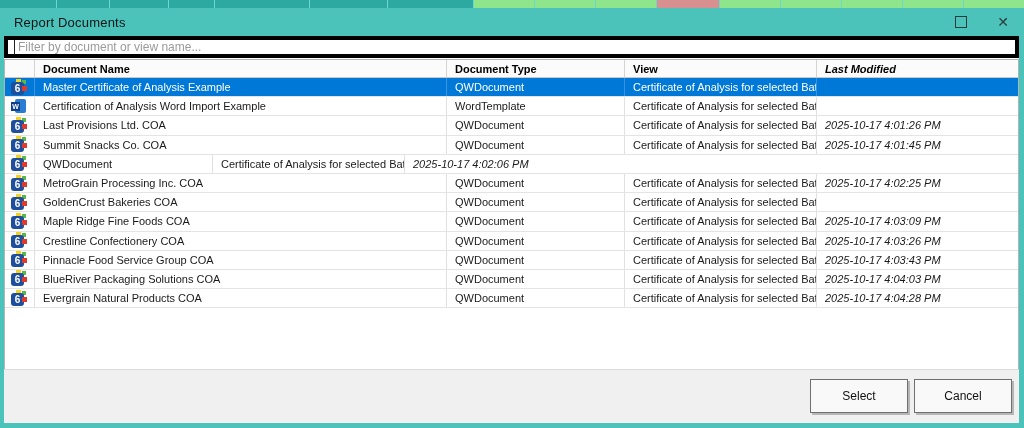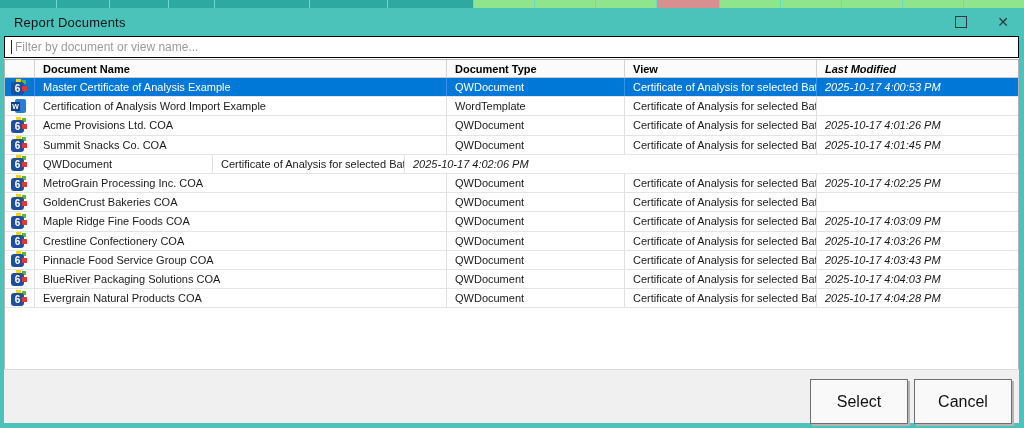--- a/index.html
+++ b/index.html
@@ -34,21 +34,21 @@
     background:transparent;
   }
   .close-glyph{font-size:14px;color:#2e3b3d;line-height:14px;}
   
   .client{
     position:absolute;left:4px;top:36px;width:1015px;bottom:5px;
     background:#ffffff;
   }
   .filter{
     position:absolute;left:0;top:0;width:100%;height:22px;
-    box-sizing:border-box;border:1px solid #000000;background:#fff;
+    box-sizing:border-box;border:4px solid #000000;background:#fff;
     display:flex;align-items:center;padding-left:6px;text-align:center;
   }
   .filter .caret{width:1px;height:14px;background:#222;margin-right:3px;}
   .filter .placeholder{color:#9b9b9b;font-size:12px;}
   
   .grid{
     position:absolute;left:0;top:23px;width:100%;bottom:54px;
     box-sizing:border-box;border:1px solid #b3b3b3;border-bottom:none;
     background:#fff;overflow:hidden;
   }
@@ -96,23 +96,23 @@
   .word-front{
     position:absolute;left:0;top:4px;width:9px;height:9px;background:#11408a;
     color:#fff;font-size:7px;font-weight:bold;text-align:center;line-height:9px;display:block;
   }
   
   .footer{
     position:absolute;left:0;bottom:0;width:100%;height:54px;
     background:#f0f0f0;border-top:1px solid #dcdcdc;box-sizing:border-box;
   }
   .btn{
-    position:absolute;top:9px;width:98px;height:45px;
+    position:absolute;top:9px;width:98px;height:34px;
     background:#f9f9f9;border:1px solid #6e6e6e;box-shadow:2px 2px 0 #b6b6b6;
-    font-size:16px;color:#111;font-family:inherit;cursor:pointer;
+    font-size:12px;color:#111;font-family:inherit;cursor:pointer;
   }
   .btn.select{left:806px;}
   .btn.cancel{left:910px;}
 </style>
 </head>
 <body>
 
 <div class="top-strip" id="strip">
     <div class="seg" style="width: 56px; background: rgb(46, 169, 161);"></div>
     <div class="seg" style="width: 52px; background: rgb(46, 169, 161);"></div>
@@ -162,21 +162,20 @@
             <span class="doc-icon">
               <span class="qw-dot y"></span>
               <span class="qw-dot g"></span>
               <span class="qw-base">6</span>
               <span class="qw-dot r"></span>
             </span>
           </div>
     <div class="cell c-name">Master Certificate of Analysis Example</div>
     <div class="cell c-type">QWDocument</div>
     <div class="cell c-view">Certificate of Analysis for selected Batch ...</div>
-    <div class="cell c-mod">2025-10-17 4:00:53 PM</div>
   </div>
         <div class="grid-row">
     <div class="cell c-icon">
             <span class="doc-icon">
               <span class="word-page"></span>
               <span class="word-front">W</span>
             </span>
           </div>
     <div class="cell c-name">Certification of Analysis Word Import Example</div>
     <div class="cell c-type">WordTemplate</div>
@@ -184,21 +183,21 @@
   </div>
         <div class="grid-row">
     <div class="cell c-icon">
             <span class="doc-icon">
               <span class="qw-dot y"></span>
               <span class="qw-dot g"></span>
               <span class="qw-base">6</span>
               <span class="qw-dot r"></span>
             </span>
           </div>
-    <div class="cell c-name">Acme Provisions Ltd. COA</div>
+    <div class="cell c-name">Last Provisions Ltd. COA</div>
     <div class="cell c-type">QWDocument</div>
     <div class="cell c-view">Certificate of Analysis for selected Batch ...</div>
     <div class="cell c-mod">2025-10-17 4:01:26 PM</div>
   </div>
         <div class="grid-row">
     <div class="cell c-icon">
             <span class="doc-icon">
               <span class="qw-dot y"></span>
               <span class="qw-dot g"></span>
               <span class="qw-base">6</span>

